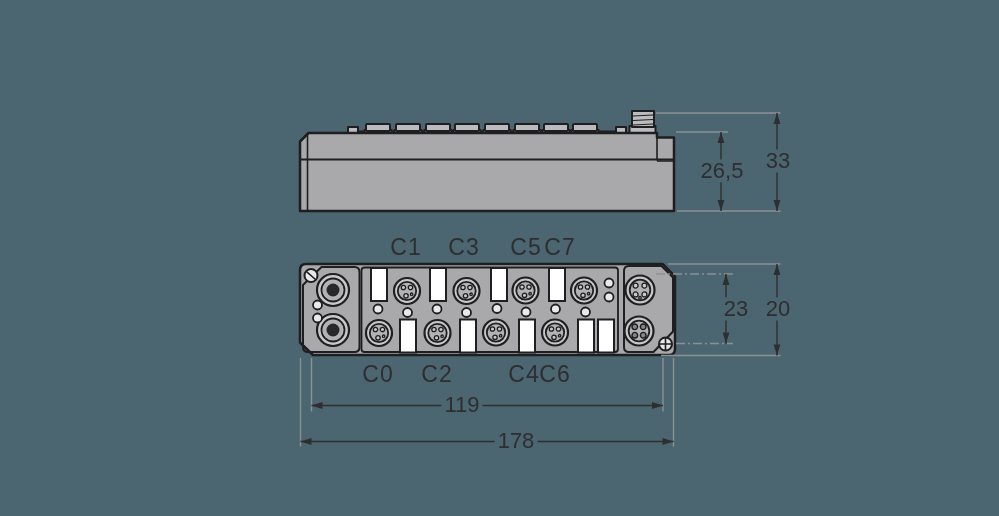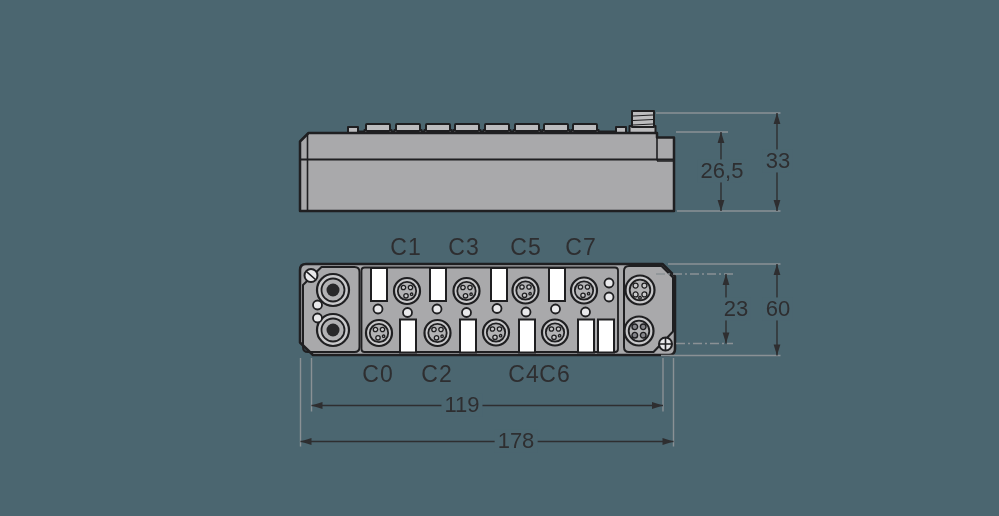--- a/index.html
+++ b/index.html
@@ -217,26 +217,26 @@
       <polygon class="dim-arrow" points="663,405.5 652,402.1 652,408.9"></polygon>
       <path class="dim-line" d="M300.5,441.5 L673.5,441.5"></path>
       <polygon class="dim-arrow" points="300.5,441.5 311.5,438.1 311.5,444.9"></polygon>
       <polygon class="dim-arrow" points="673.5,441.5 662.5,438.1 662.5,444.9"></polygon>
     </g>
   </svg>
 
   <span class="c-label" style="left:406px;top:247px">C1</span>
   <span class="c-label" style="left:464px;top:247px">C3</span>
   <span class="c-label" style="left:526px;top:247px">C5</span>
-  <span class="c-label" style="left:581px;top:247px">C7</span>
+  <span class="c-label" style="left:560px;top:247px">C7</span>
   <span class="c-label" style="left:378px;top:374px">C0</span>
   <span class="c-label" style="left:437px;top:374px">C2</span>
   <span class="c-label" style="left:524px;top:374px">C4</span>
   <span class="c-label" style="left:555px;top:374px">C6</span>
 
   <span class="dim-label" style="left:722px;top:171px">26,5</span>
   <span class="dim-label" style="left:778px;top:161px">33</span>
   <span class="dim-label" style="left:736px;top:309px">23</span>
-  <span class="dim-label" style="left:778px;top:309px">60</span>
+  <span class="dim-label" style="left:778px;top:309px">20</span>
   <span class="dim-label" style="left:462px;top:405px">119</span>
   <span class="dim-label" style="left:516px;top:441px">178</span>
 
 </div>
 
 </body></html>

